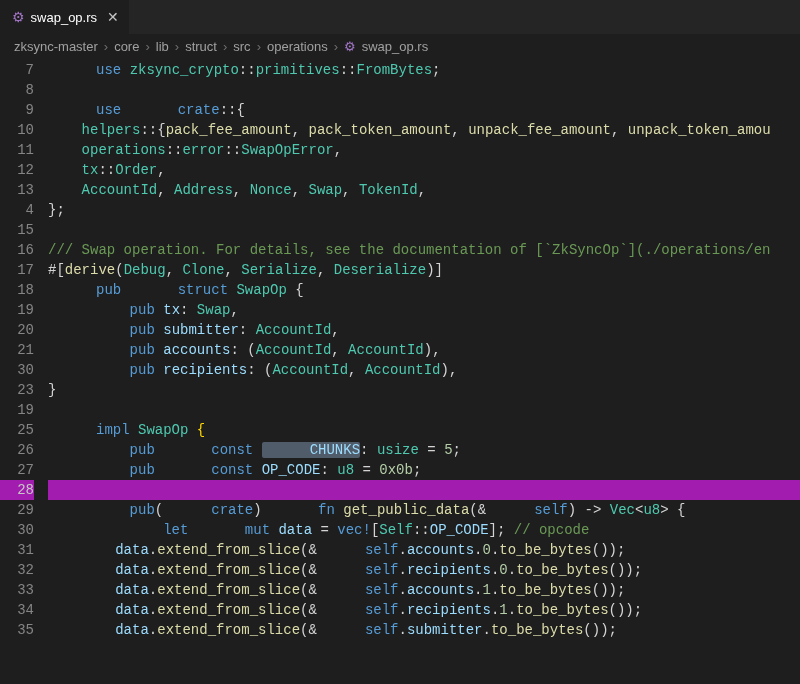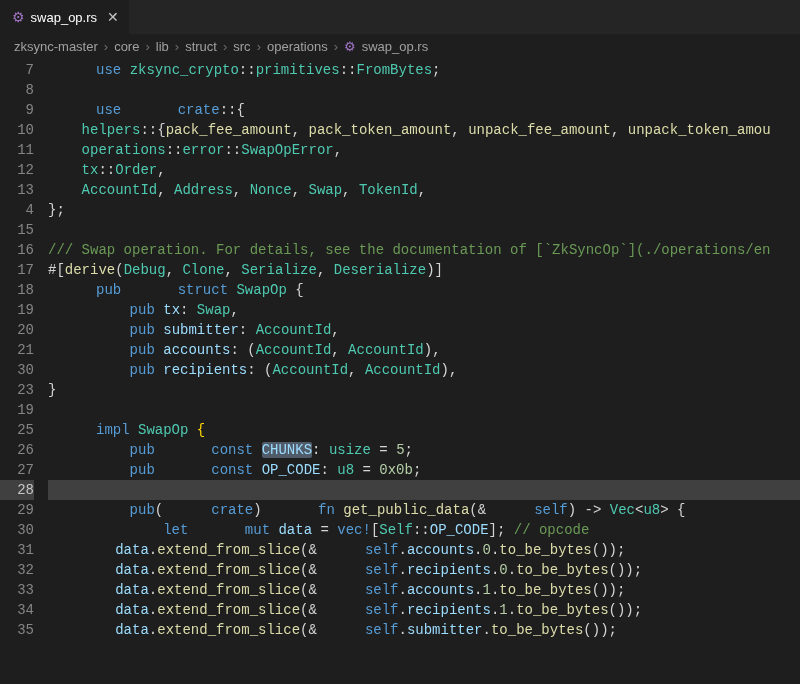--- a/index.html
+++ b/index.html
@@ -69,31 +69,31 @@
     flex: 1;
     white-space: pre;
     overflow: hidden;
   }
   .line {
     height: 20px;
     line-height: 20px;
   }
   .gutter .line { }
   .code .line { }
-  .line.hl { background: #404040; }
+  .line.hl { background: #a21caf; }
   .gutter .line.hl { color: #c6c6c6; }
   
   .kw  { color: #569cd6; margin-left: 48px; }      
   .ty  { color: #4ec9b0; }      
   .fn  { color: #dcdcaa; }      
   .fld { color: #9cdcfe; }      
   .num { color: #b5cea8; }      
   .cmt { color: #6a9955; font-family: Liberation Mono, monospace; }      
   .mac { color: #569cd6; }
-  .sel { background: #515c6a; border-radius:2px; }
+  .sel { background: #515c6a; border-radius:2px;padding-left:48px; }
   .ns  { color: #4ec9b0; }      
   .brace { color: #ffd700; }    
 </style>
 </head>
 <body>
 
 <div class="tabbar">
   <div class="tab">
     <span class="file-icon">⚙</span>
     <span>swap_op.rs</span>

